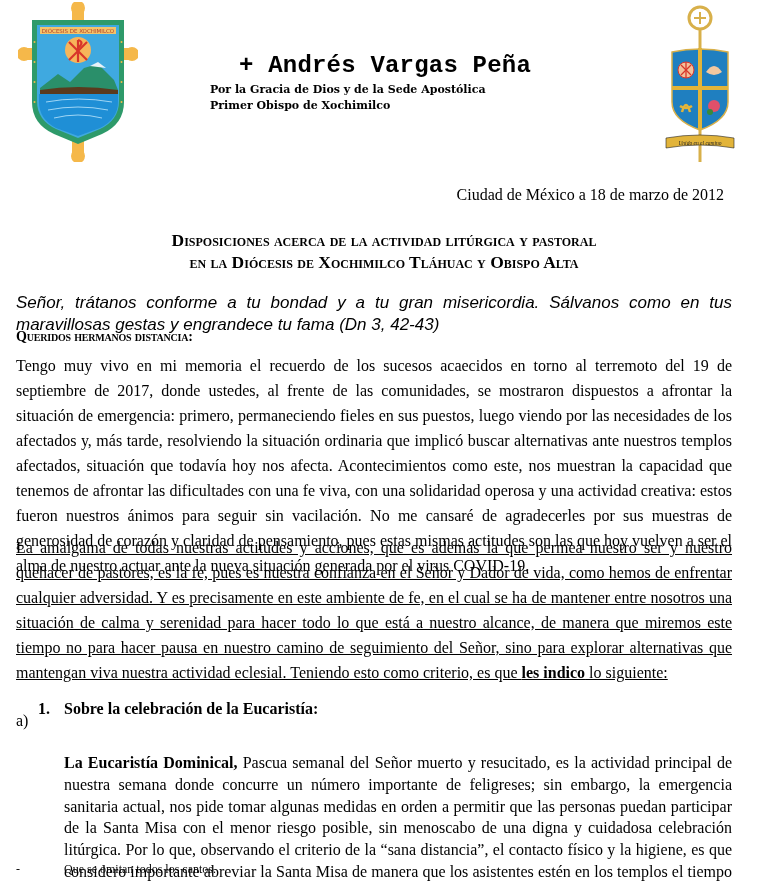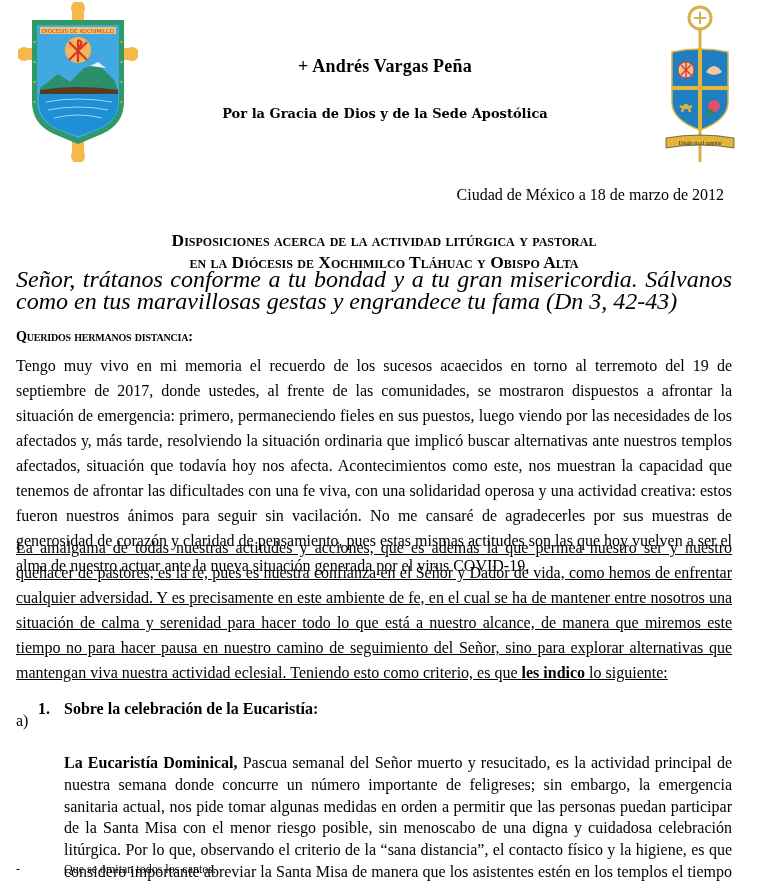--- a/index.html
+++ b/index.html
@@ -6,33 +6,33 @@
   body { width: 768px; height: 886px; position: relative; overflow: hidden; color: #000; }
   .serif { font-family: "Liberation Serif", "DejaVu Serif", serif; }
   .abs { position: absolute; }
 
   
   .logo-left { left: 18px; top: 2px; width: 120px; height: 160px; }
   .logo-right { left: 650px; top: 2px; width: 100px; height: 165px; }
 
   
   .bishop-name { left: 210px; top: 52px; width: 350px; text-align: center;
-    font-family: Liberation Serif, serif; font-weight: bold; font-size: 18px; letter-spacing: 0.2px; line-height: 28px; }
-  .bishop-sub { left: 210px; top: 82px; width: 350px; text-align: center;
-    font-family: "DejaVu Serif", serif; font-weight: bold; font-size: 13px; line-height: 16px; margin-top: 24px; }
+    font-family: Liberation Mono, monospace; font-weight: bold; font-size: 24px; letter-spacing: 0.2px; line-height: 28px; }
+  .bishop-sub { left: 210px; top: 82px; width: 350px; text-align: left;
+    font-family: "DejaVu Serif", serif; font-weight: bold; font-size: 11px; line-height: 16px; }
 
   .date { right: 44px; top: 186px; font-size: 16px; }
 
   .title { left: 40px; width: 688px; text-align: center; font-weight: bold; font-size: 17.5px; line-height: 22px; }
   .title .sc { font-variant: small-caps; }
   .title1 { top: 229px; }
   .title2 { top: 251px; }
 
-  .epigraph { left: 16px; width: 716px; top: 268px; font-style: italic; font-size: 24px; line-height: 22px;
-    text-align: justify; text-align-last: left; font-family: Liberation Serif, serif; }
+  .epigraph { left: 16px; width: 716px; top: 292px; font-style: italic; font-size: 17px; line-height: 22px;
+    text-align: justify; text-align-last: left; font-family: Liberation Sans, sans-serif; }
 
   .salutation { left: 16px; top: 329px; font-weight: bold; font-size: 14px; font-variant: small-caps; letter-spacing: -0.2px; }
 
   .para { left: 16px; width: 716px; font-size: 16px; line-height: 25px; text-align: justify; }
   .para1 { top: 353px; }
   .para2 { top: 535px; text-decoration: underline; }
 
   .section { left: 38px; top: 700px; font-weight: bold; font-size: 16px; }
   .section .num { display: inline-block; width: 26px; }
 
@@ -126,20 +126,21 @@
       <circle cx="60" cy="110" r="3" fill="#3a8a3a"></circle>
 
     <path d="M16 136 Q50 130 84 136 L84 146 Q50 140 16 146 Z" fill="#e2b43a" stroke="#222" stroke-width="0.6"></path>
     <text x="50" y="143" text-anchor="middle" font-family="Liberation Serif, serif" font-style="italic" font-size="5.5" fill="#222">Unido en el camino</text>
   </svg>
 </div>
 
 <div class="abs bishop-name">+ Andrés Vargas Peña</div>
 <div class="abs bishop-sub">
   <div>Por la Gracia de Dios y de la Sede Apostólica</div>
+  <div>Primer Obispo de Xochimilco</div>
 </div>
 
 <div class="abs date">Ciudad de México a 18 de marzo de 2012</div>
 
 <div class="abs title title1"><span class="sc">Disposiciones acerca de la actividad litúrgica y pastoral</span></div>
 <div class="abs title title2"><span class="sc">en la Diócesis de Xochimilco Tláhuac y Obispo Alta</span></div>
 
 <div class="abs epigraph">Señor, trátanos conforme a tu bondad y a tu gran misericordia. Sálvanos como en tus maravillosas gestas y engrandece tu fama (Dn 3, 42-43)</div>
 
 <div class="abs salutation">Queridos hermanos distancia:</div>

